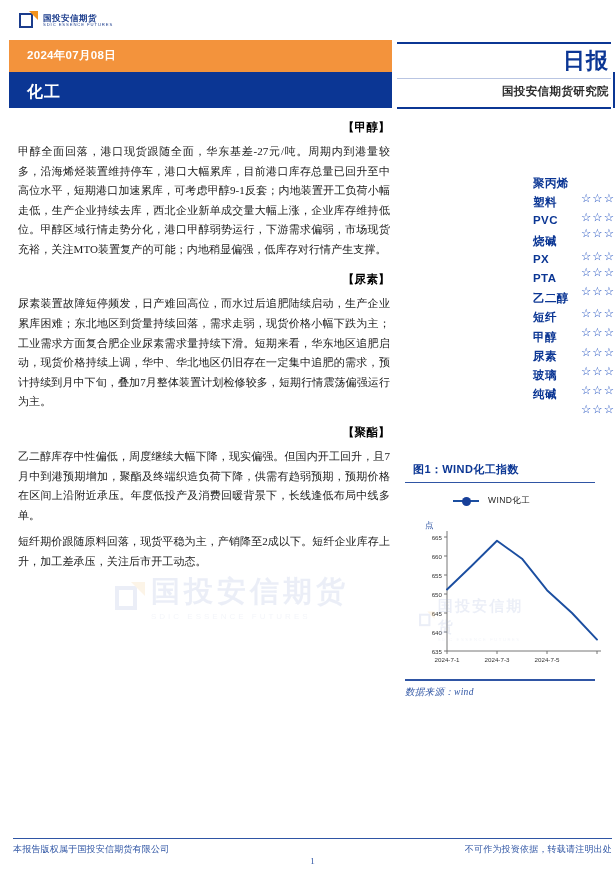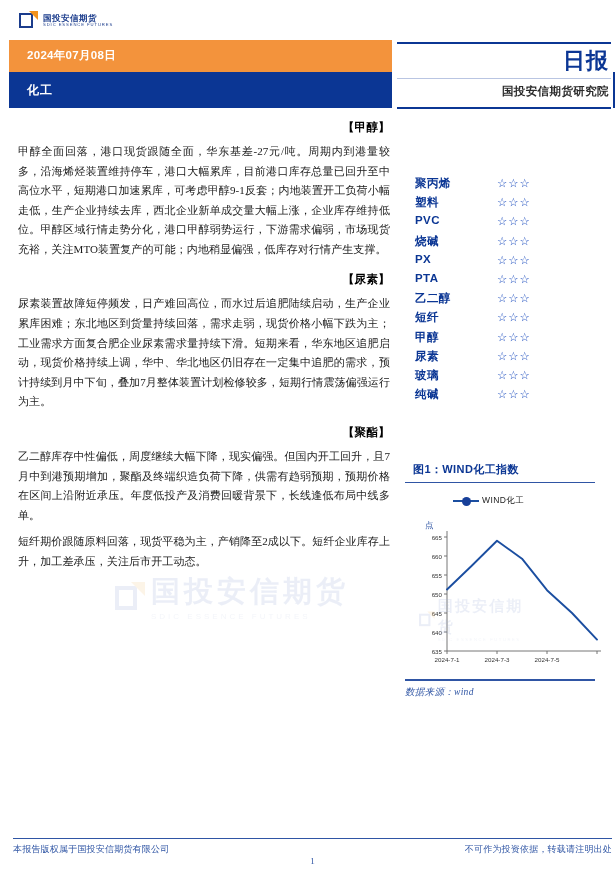--- a/index.html
+++ b/index.html
@@ -90,21 +90,21 @@
     font-family: "Liberation Sans", sans-serif;
     font-size: 11.5px;
     font-weight: bold;
     color: #ffffff;
     letter-spacing: 0.3px;
   }
   .bar-sector {
     position: absolute;
     left: 22px; top: 82px;
     font-family: "Liberation Sans", sans-serif;
-    font-size: 12px;
+    font-size: 16px;
     font-weight: bold;
     color: #ffffff;
     letter-spacing: 1px;
   }
 
   .right-head {
     position: absolute;
     left: 392px; top: 40px;
     width: 216px; height: 68px;
   }
@@ -186,22 +186,23 @@
   .rating-head {
     font-family: "Liberation Sans", sans-serif;
     font-size: 12px;
     font-weight: bold;
     color: #0b3694;
     margin-bottom: 6px;
     letter-spacing: 0.5px;
   }
   .rating-row {
     display: flex;
-    align-items: flex-start;
+    align-items: flex-end;
     height: 19.2px;
+    flex-direction: column;
   }
   .rating-name {
     font-family: "Liberation Sans", sans-serif;
     font-size: 11.5px;
     font-weight: bold;
     color: #0b3694;
     width: 82px;
     letter-spacing: 0.4px;
   }
   .rating-stars {
@@ -233,21 +234,21 @@
   }
   .chart-area {
     position: relative;
     width: 200px; height: 190px;
   }
   .chart-legend {
     position: absolute;
     left: 48px; top: 6px;
     display: flex;
     align-items: center;
-    gap: 3px;
+    gap: 9px;
   }
   .legend-line {
     width: 26px; height: 2px;
     background: #1b4ea0;
     position: relative;
   }
   .legend-dot {
     position: absolute;
     left: 9px; top: -3.5px;
     width: 9px; height: 9px;

